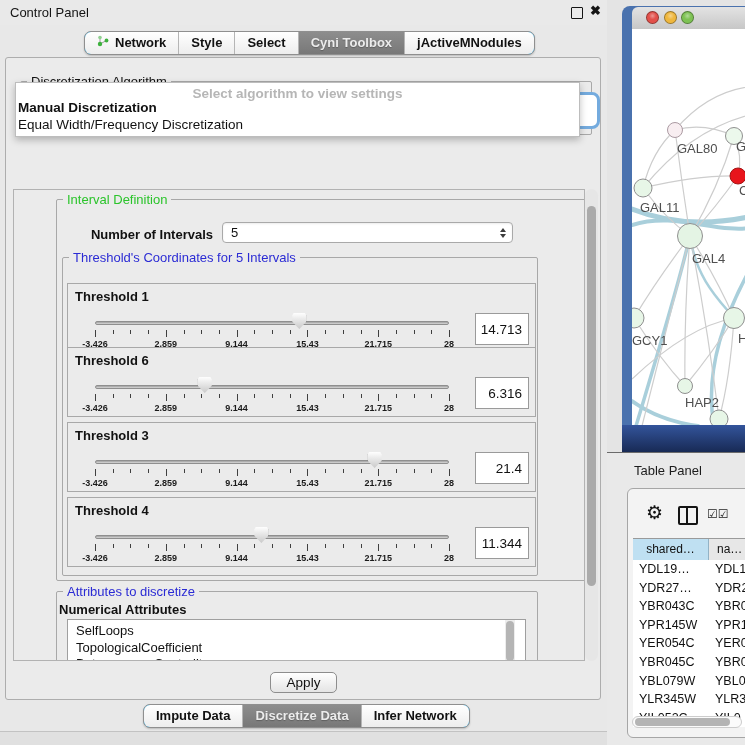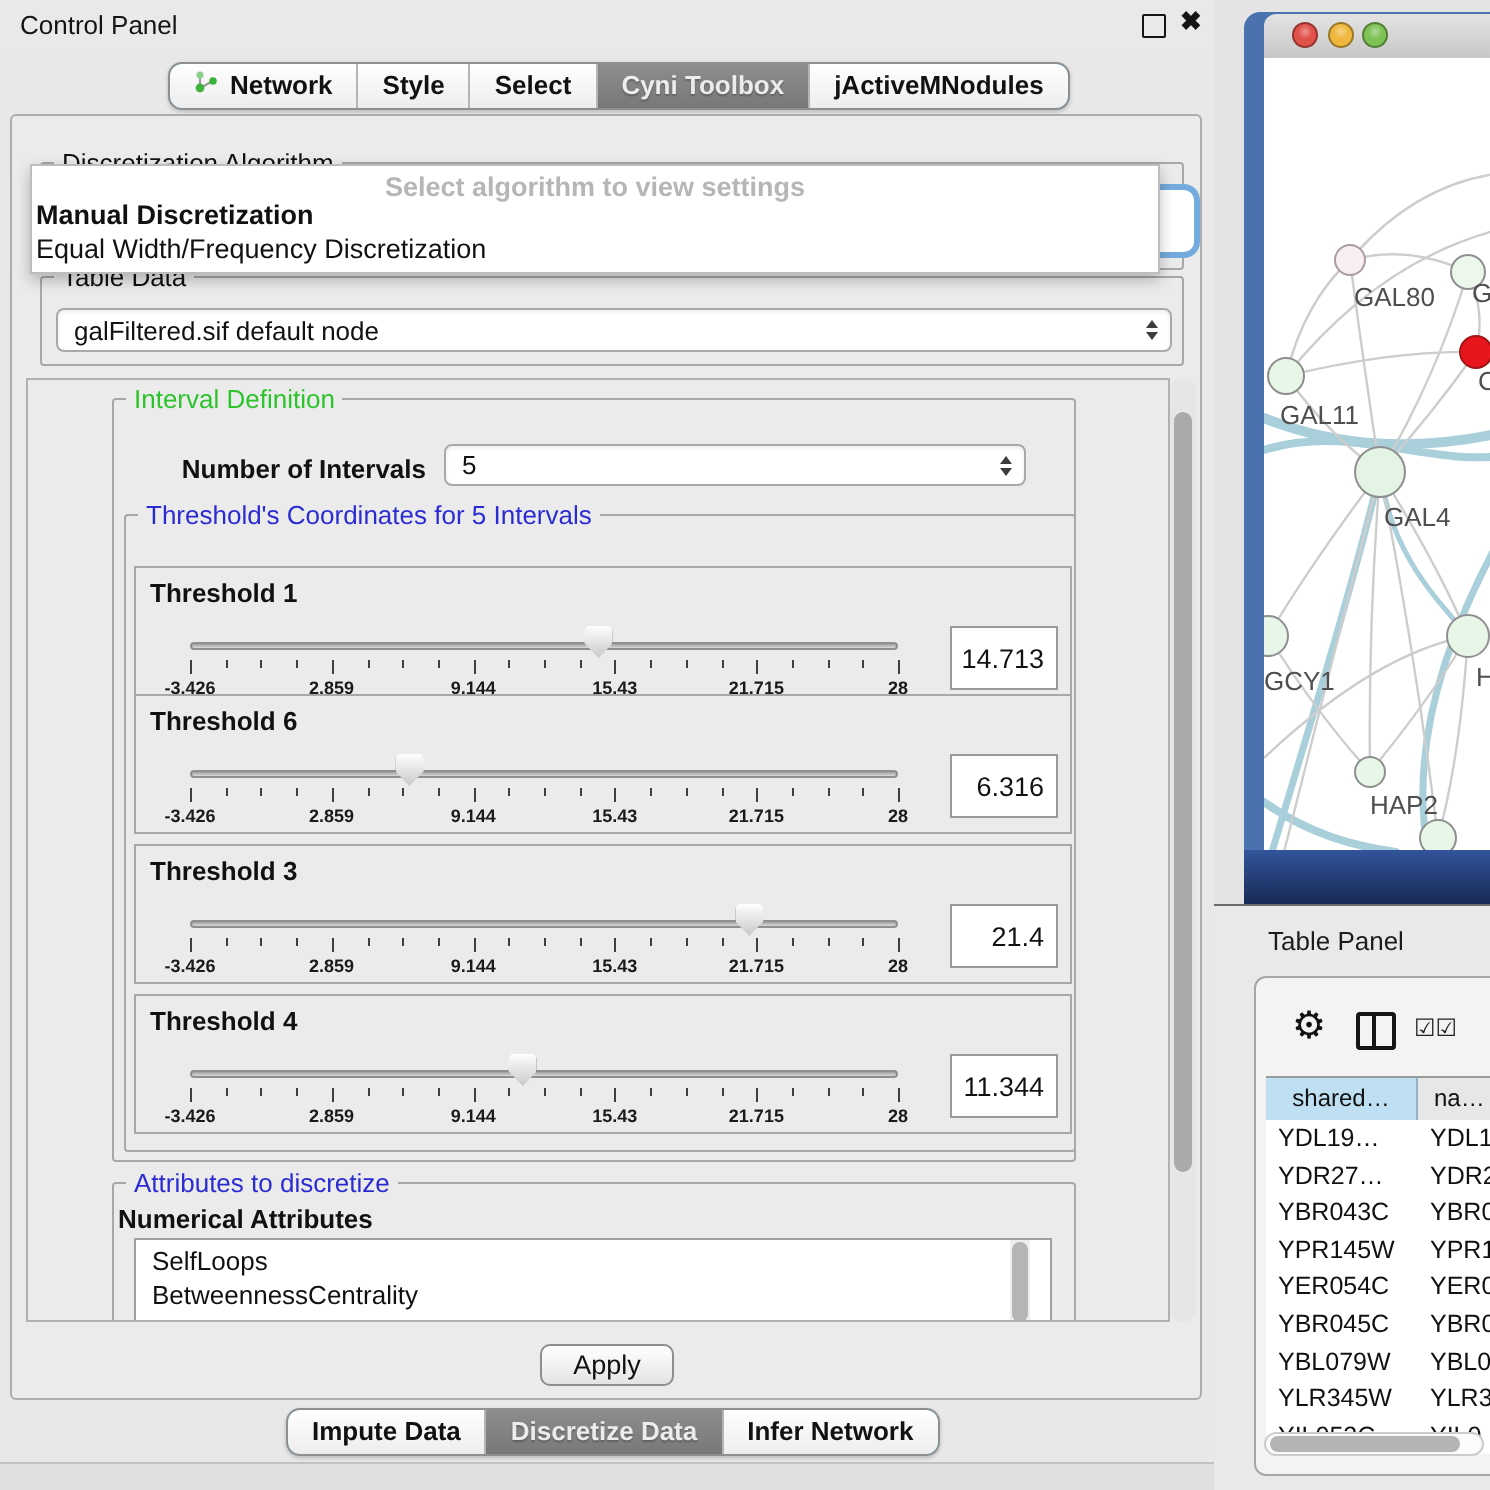--- a/index.html
+++ b/index.html
@@ -122,34 +122,24 @@
           <span>jActiveMNodules</span>
         </div>
       </div>
 
     <div id="content">
 
       <div class="grp" style="left:14px;top:23px;width:572px;height:54px;">
         <span class="gt">Discretization Algorithm</span>
       </div>
 
-      <div class="grp" style="left:14px;top:80px;width:572px;height:45px;">
-        <span class="gt">Table Data</span>
-        <div class="combo" style="left:7px;top:15px;width:558px;height:22px;">
-          <span class="val">galFiltered.sif default node</span>
-          <span class="stepper">
-              <span class="arr-up"></span>
-              <span class="arr-dn"></span>
-            </span>
-        </div>
-      </div>
 
       <div id="viewport">
 
-        <div class="grp" style="left:42px;top:9px;width:482px;height:382px;">
+        <div class="grp" style="left:42px;top:9px;width:531px;height:382px;">
           <span class="gt green">Interval Definition</span>
           <div class="abs bold" style="left:0;top:27px;width:156px;text-align:right;font-size:13px;">Number of Intervals</div>
           <div class="combo" style="left:165px;top:22px;width:291px;height:21px;">
             <span class="val">5</span>
             <span class="stepper">
                 <span class="arr-up"></span>
                 <span class="arr-dn"></span>
               </span>
           </div>
 
@@ -290,20 +280,21 @@
                 </div>
               </div>
           </div>
         </div>
 
         <div class="grp" style="left:42px;top:401px;width:482px;height:150px;">
           <span class="gt blue">Attributes to discretize</span>
           <div class="abs bold" style="left:2px;top:10px;font-size:13px;">Numerical Attributes</div>
           <div id="nlist">
               <div class="li">SelfLoops</div>
+              <div class="li">TopologicalCoefficient</div>
               <div class="li">BetweennessCentrality</div>
             </div>
           <div id="nlist-sb">
               <span class="thumb abs"></span>
             </div>
         </div>
       </div>
       <div id="vsb">
           <span class="thumb"></span>
         </div>

